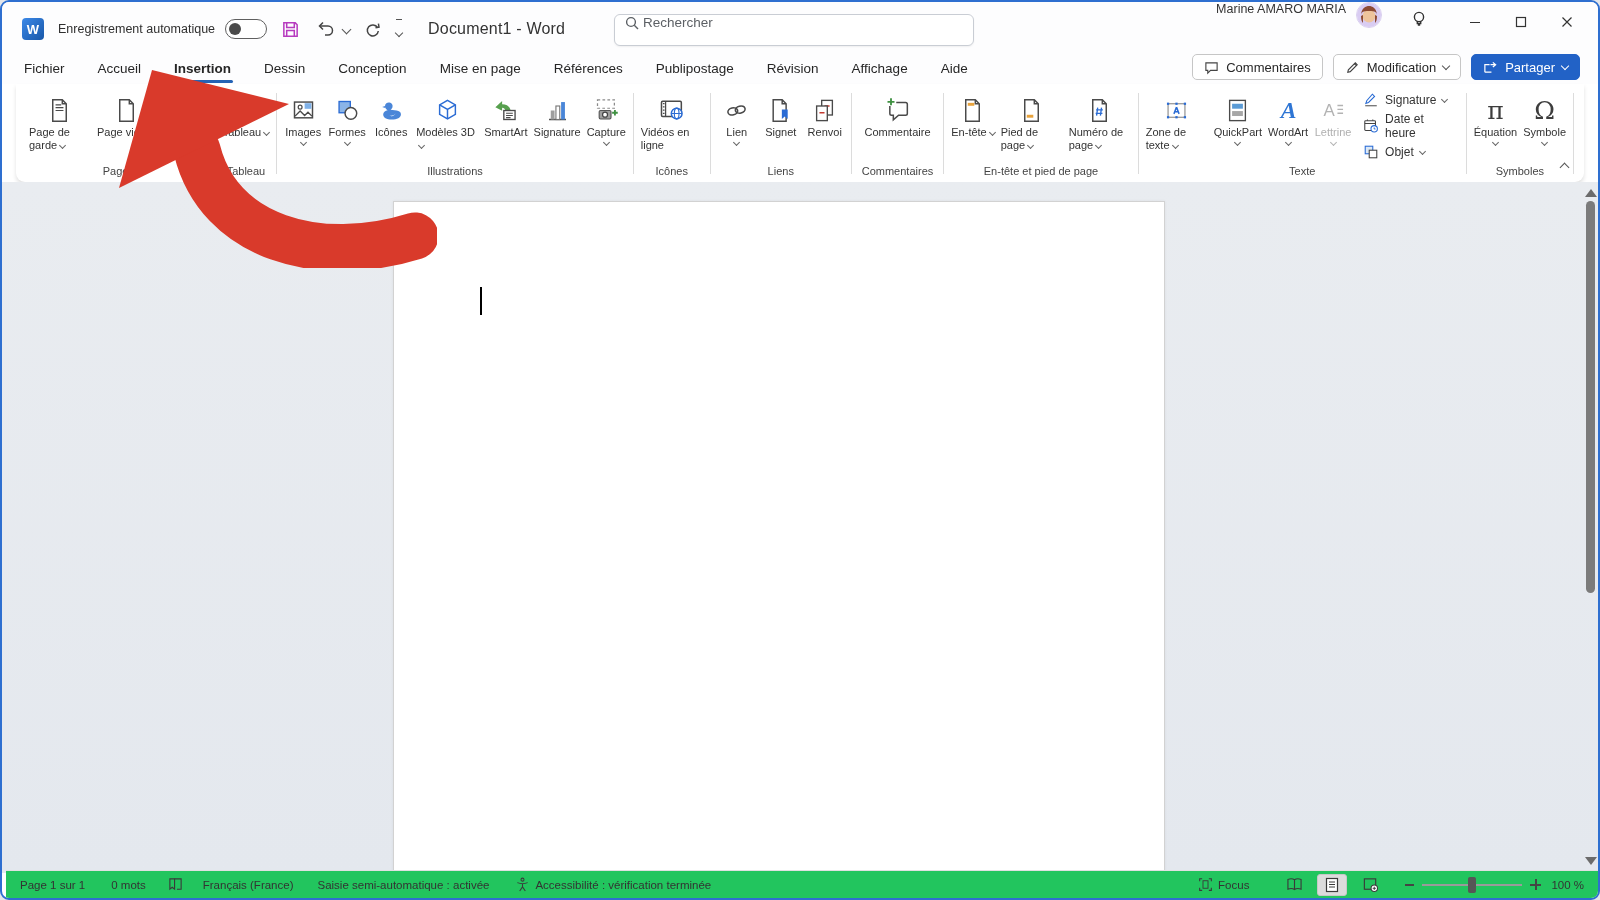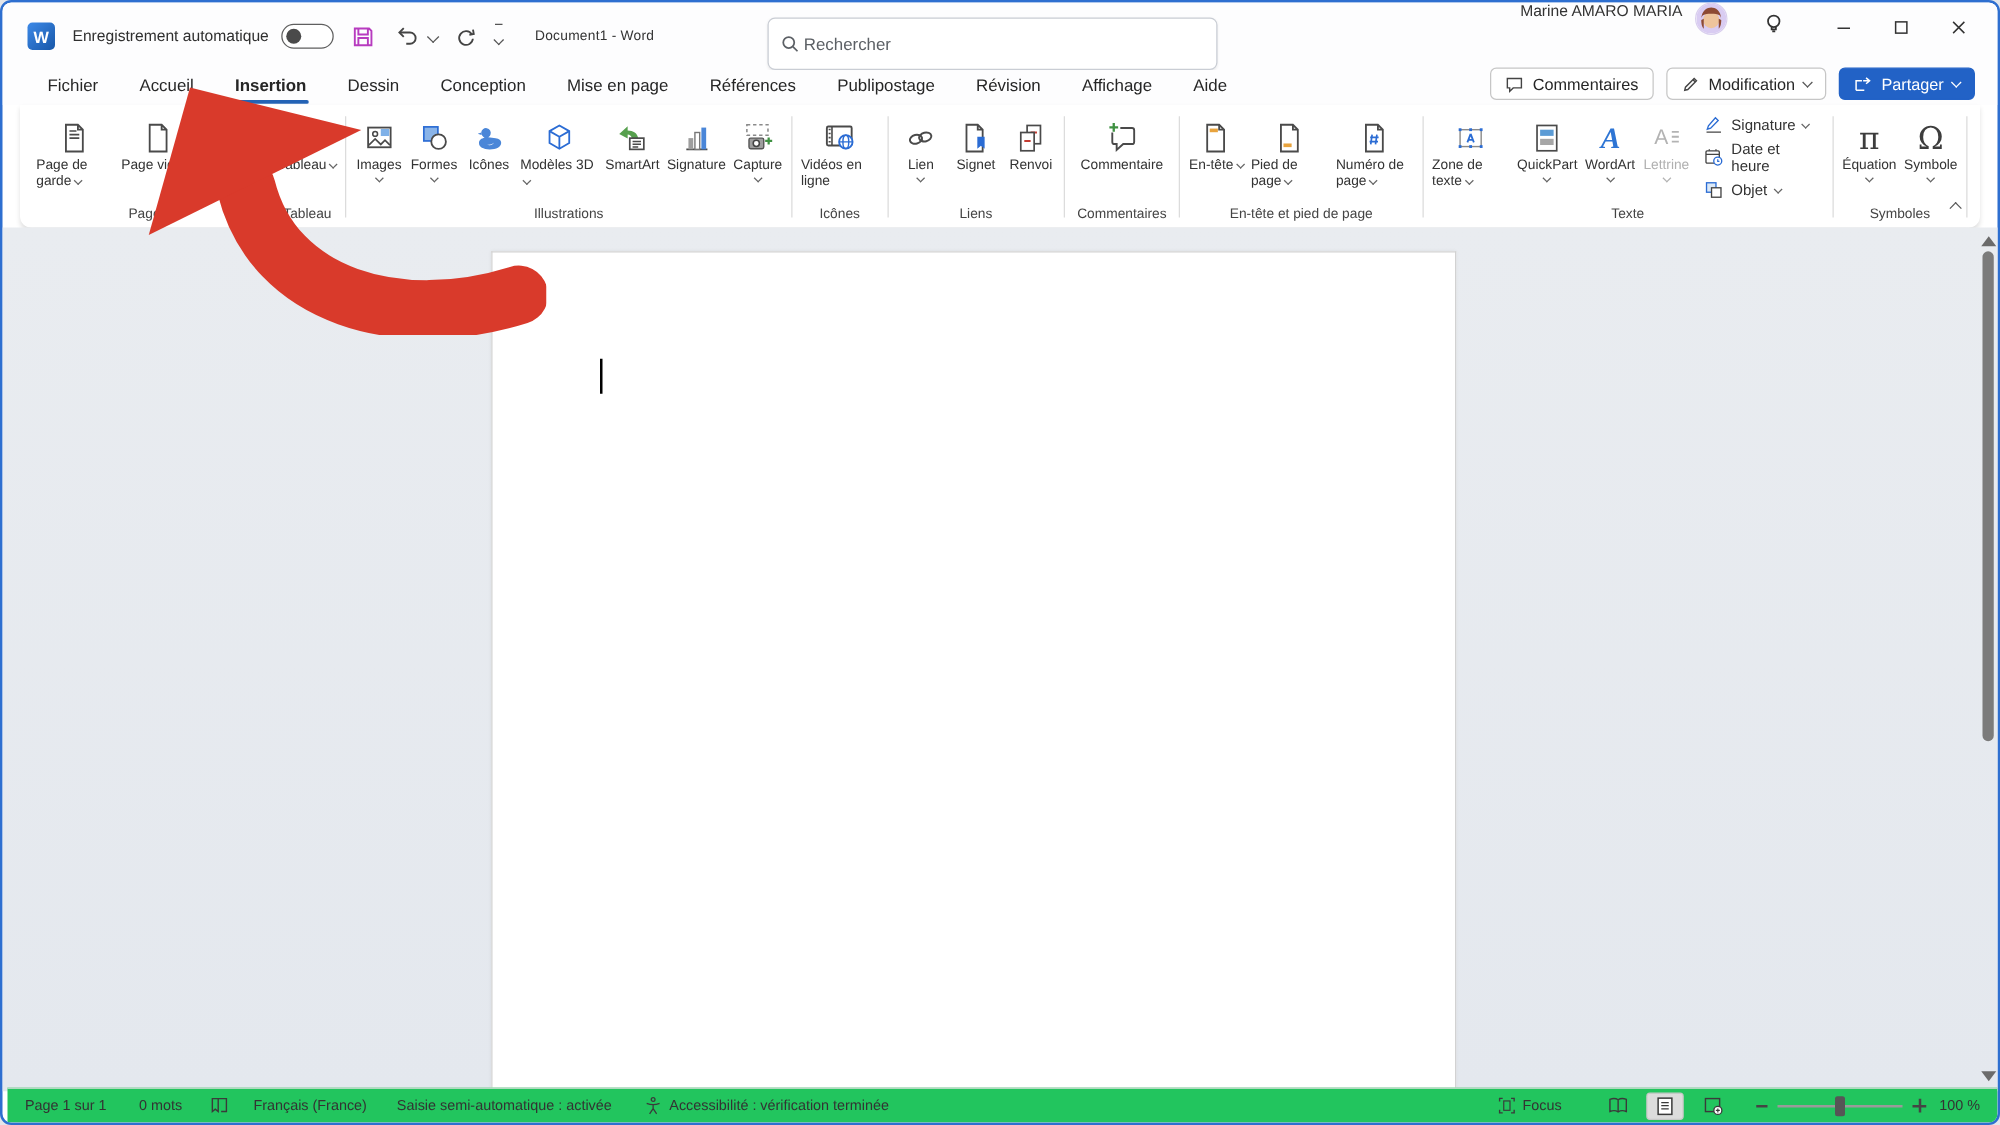--- a/index.html
+++ b/index.html
@@ -11,39 +11,39 @@
 
   
   #titlebar { position:relative; height:54px; background:#fdfdfe; }
   .tb-left { position:absolute; left:20px; top:0; height:54px; display:flex; align-items:center; gap:10px; }
   .word-logo { width:22px; height:22px; border-radius:4px; background:linear-gradient(135deg,#3c89e8,#1857a8);
     color:#fff; font-weight:bold; font-size:13px; display:flex; align-items:center; justify-content:center; }
   .autosave-lbl { font-size:12.5px; color:#2f2f2f; margin-left:4px; }
   .toggle { width:42px; height:20px; border:1px solid #5f5f5f; border-radius:10px; background:#fff; position:relative; }
   .toggle .knob { position:absolute; left:3px; top:3px; width:12px; height:12px; border-radius:50%; background:#4a4a4a; }
   .qat-icon { width:26px; height:26px; display:flex; align-items:center; justify-content:center; }
-  .doc-title { font-size:11px; color:#333; margin-left:16px; letter-spacing:.2px; }
+  .doc-title { font-size:16px; color:#333; margin-left:16px; letter-spacing:.2px; }
   .chev-mini { width:7px; height:7px; border-right:1.4px solid #555; border-bottom:1.4px solid #555; transform:rotate(45deg); display:inline-block; }
   .overflow-glyph { display:inline-block; border-top:1.6px solid #555; padding-top:2px; }
   .overflow-glyph .chev-mini{ width:6px;height:6px; }
 
-  .search-box { position:absolute; left:612px; top:12px; width:360px; height:42px; background:#fff;
-    border:1px solid #c9cdd4; border-radius:6px; display:flex; align-items:center; gap:10px; padding-left:28px;
+  .search-box { position:absolute; left:612px; top:12px; width:360px; height:32px; background:#fff;
+    border:1px solid #c9cdd4; border-radius:6px; display:flex; gap:10px; padding-left:28px;
     box-shadow:0 1px 2px rgba(0,0,0,.06); }
   .search-box span { font-size:13.5px; color:#5c6065; }
 
   .tb-right { position:absolute; right:8px; top:0; height:54px; display:flex; align-items:flex-start; }
   .user-name { font-size:12.5px; color:#333; margin-right:10px; }
   .avatar { width:26px; height:26px; border-radius:50%; overflow:hidden; margin-right:20px; border:1px solid #d9cfee; }
   .idea-btn { width:34px; height:34px; display:flex; align-items:center; justify-content:center; margin-right:16px; }
   .winctl { width:46px; height:40px; display:flex; align-items:center; justify-content:center; }
 
   
   #tabrow { position:relative; height:28px; background:#fdfdfe; display:flex; align-items:center; }
-  .tabs { display:flex; align-items:center; padding-left:36px; gap:33px; }
+  .tabs { display:flex; align-items:center; padding-left:22px; gap:33px; }
   .tab { font-size:13.5px; color:#262626; cursor:default; position:relative; padding:4px 0 7px 0; }
   .tab.active { font-weight:bold; }
   .tab.active::after { content:""; position:absolute; left:-2px; right:-2px; bottom:0; height:3px; background:#2463b5; border-radius:2px; }
   .tabrow-right { position:absolute; right:18px; top:-2px; display:flex; align-items:center; gap:10px; }
   .pillbtn { height:26px; border:1px solid #c6c6c6; background:#fff; border-radius:5px; display:flex; align-items:center;
     gap:7px; padding:0 11px; font-size:13px; color:#262626; }
   .pillbtn.share { background:#2262c6; border-color:#2262c6; color:#fff; }
   .pillbtn .chev-mini{ width:6px;height:6px; margin-top:-2px;}
   .pillbtn.share .chev-mini{ border-color:#fff; }
 

